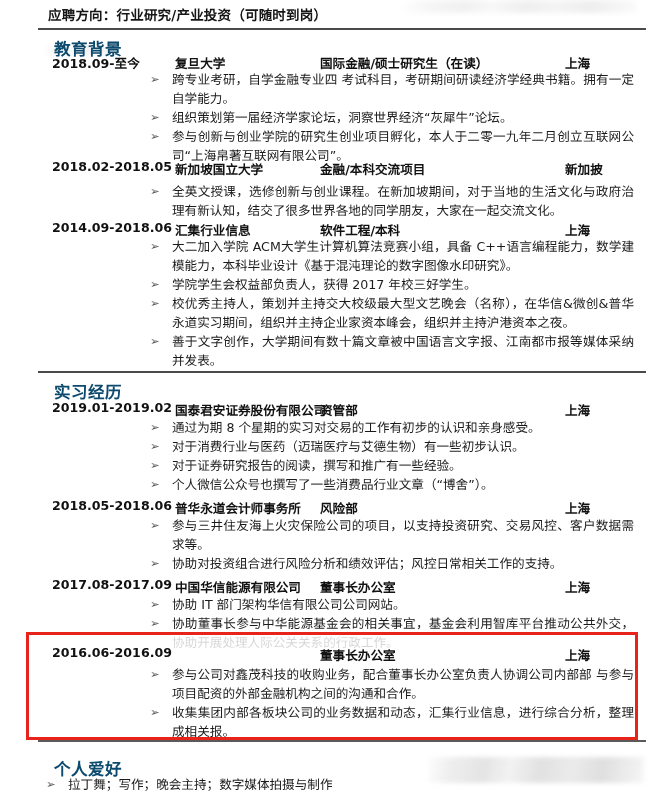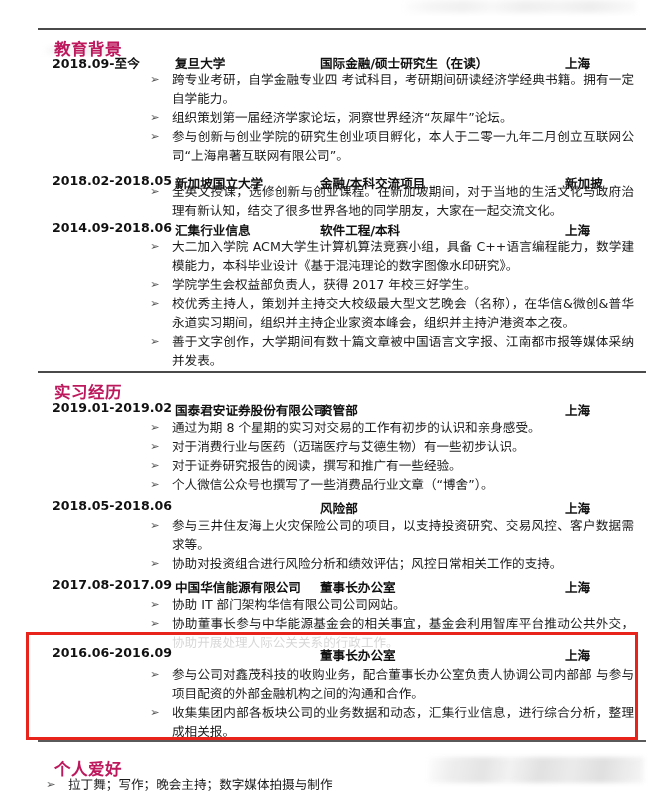--- a/index.html
+++ b/index.html
@@ -46,21 +46,21 @@
   }
   .rule.thin { height: 1.6px; background: #5a5a5a; }
 
   
   .section-title {
     position: absolute;
     left: 54px;
     font-size: 16.5px;
     font-weight: 700;
     letter-spacing: 0.5px;
-    color: #be185d;
+    color: #0c4a6e;
   }
 
   
   .entry-row {
     position: absolute;
     left: 0;
     width: 660px;
     height: 17px;
     font-size: 12.6px;
     font-weight: 700;
@@ -151,20 +151,21 @@
 </style>
 </head>
 <body>
 
 <div class="page">
 
   <div class="redaction top-watermark"></div>
   <div class="redaction small-left"></div>
   <div class="redaction bottom-watermark"></div>
 
+  <div class="objective">应聘方向：行业研究/产业投资（可随时到岗）</div>
 
   <div class="rule" style="top:28px;"></div>
   <div class="section-title" style="top:36px;">教育背景</div>
 
   <div class="entry-row" style="top:53px;">
     <span class="col-date">2018.09-至今</span>
     <span class="col-org">复旦大学</span>
     <span class="col-role">国际金融/硕士研究生（在读）</span>
     <span class="col-loc">上海</span>
   </div>
@@ -174,21 +175,21 @@
   </div>
   <div class="bullet" style="top:108px;">
     <span class="marker">➢</span>
     <span class="btext">组织策划第一届经济学家论坛，洞察世界经济“灰犀牛”论坛。</span>
   </div>
   <div class="bullet" style="top:127px;">
     <span class="marker">➢</span>
     <span class="btext">参与创新与创业学院的研究生创业项目孵化，本人于二零一九年二月创立互联网公司“上海帛著互联网有限公司”。</span>
   </div>
 
-  <div class="entry-row" style="top:173px;">
+  <div class="entry-row" style="top:159px;">
     <span class="col-date">2018.02-2018.05</span>
     <span class="col-org">新加坡国立大学</span>
     <span class="col-role">金融/本科交流项目</span>
     <span class="col-loc">新加披</span>
   </div>
   <div class="bullet" style="top:182px;">
     <span class="marker">➢</span>
     <span class="btext">全英文授课，选修创新与创业课程。在新加坡期间，对于当地的生活文化与政府治理有新认知，结交了很多世界各地的同学朋友，大家在一起交流文化。</span>
   </div>
 
@@ -236,20 +237,21 @@
     <span class="marker">➢</span>
     <span class="btext">对于证券研究报告的阅读，撰写和推广有一些经验。</span>
   </div>
   <div class="bullet" style="top:475px;">
     <span class="marker">➢</span>
     <span class="btext">个人微信公众号也撰写了一些消费品行业文章（“博舍”）。</span>
   </div>
 
   <div class="entry-row" style="top:498px;">
     <span class="col-date">2018.05-2018.06</span>
+    <span class="col-org">普华永道会计师事务所</span>
     <span class="col-role">风险部</span>
     <span class="col-loc">上海</span>
   </div>
   <div class="bullet" style="top:516px;">
     <span class="marker">➢</span>
     <span class="btext">参与三井住友海上火灾保险公司的项目，以支持投资研究、交易风控、客户数据需求等。</span>
   </div>
   <div class="bullet" style="top:554px;">
     <span class="marker">➢</span>
     <span class="btext">协助对投资组合进行风险分析和绩效评估；风控日常相关工作的支持。</span>

